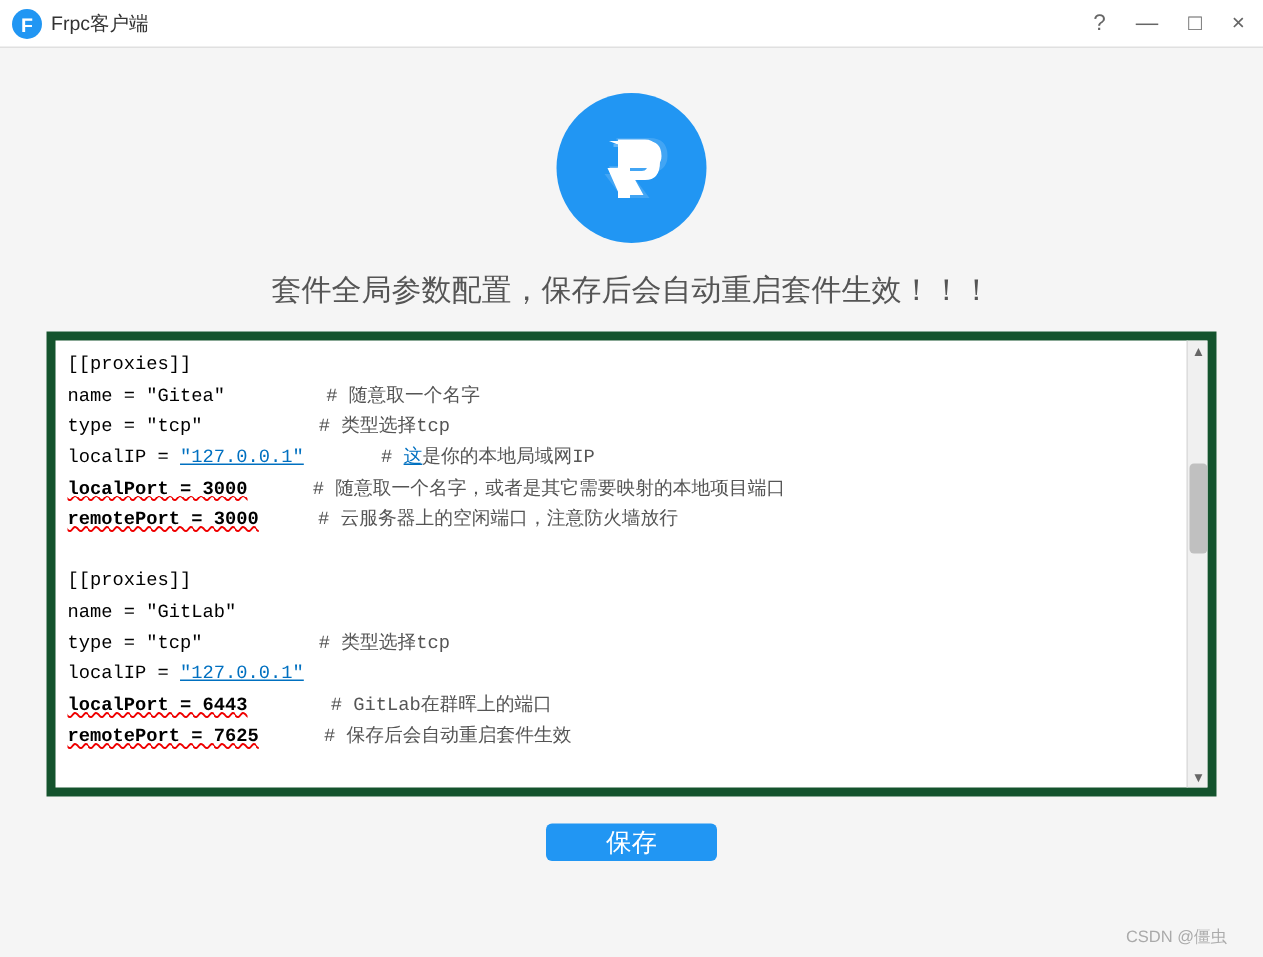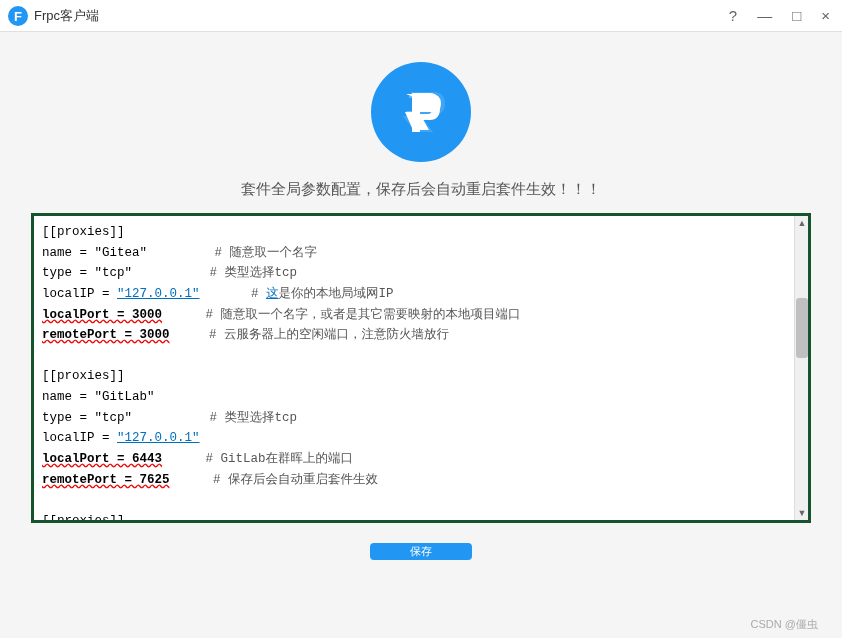--- a/index.html
+++ b/index.html
@@ -65,32 +65,32 @@
       height: 100px;
       border-radius: 50%;
       background: #2196F3;
       display: flex;
       align-items: center;
       justify-content: center;
     }
 
     
     .subtitle {
-      font-size: 15px;
+      font-size: 20px;
       color: #555;
       margin-bottom: 14px;
       text-align: center;
     }
 
     
     .config-container {
       width: 780px;
       height: 310px;
       background: #fff;
-      border: 3px solid #14532d;
+      border: 6px solid #14532d;
       position: relative;
       overflow: hidden;
     }
     .config-scrollbar {
       position: absolute;
       right: 0;
       top: 0;
       bottom: 0;
       width: 14px;
       background: #f0f0f0;
@@ -152,21 +152,21 @@
     
     .save-btn-container {
       margin-top: 18px;
     }
     .save-btn {
       background: #2196F3;
       color: #fff;
       border: none;
       border-radius: 4px;
       padding: 1px 40px;
-      font-size: 11px;
+      font-size: 17px;
       cursor: pointer;
       font-family: Liberation Sans, sans-serif;
     }
 
     
     .watermark {
       position: absolute;
       bottom: 6px;
       right: 24px;
       font-size: 11px;
@@ -246,21 +246,21 @@
       </div>
       <div class="config-line">
         <span>type = "tcp"</span>
         <span style="margin-left:70px" class="comment"># 类型选择tcp</span>
       </div>
       <div class="config-line">
         <span>localIP = <span class="value-link">"127.0.0.1"</span></span>
       </div>
       <div class="config-line">
         <span class="squiggle">localPort = 6443</span>
-        <span style="margin-left:36px" class="comment"># GitLab在群晖上的端口</span>
+        <span style="margin-left:48px" class="comment"># GitLab在群晖上的端口</span>
       </div>
       <div class="config-line">
         <span class="squiggle">remotePort = 7625</span>
         <span style="margin-left:36px" class="comment"># 保存后会自动重启套件生效</span>
       </div>
       <div class="config-line">&nbsp;</div>
 
       <div class="config-line">
         <span class="section-header">[[proxies]]</span>
       </div>

